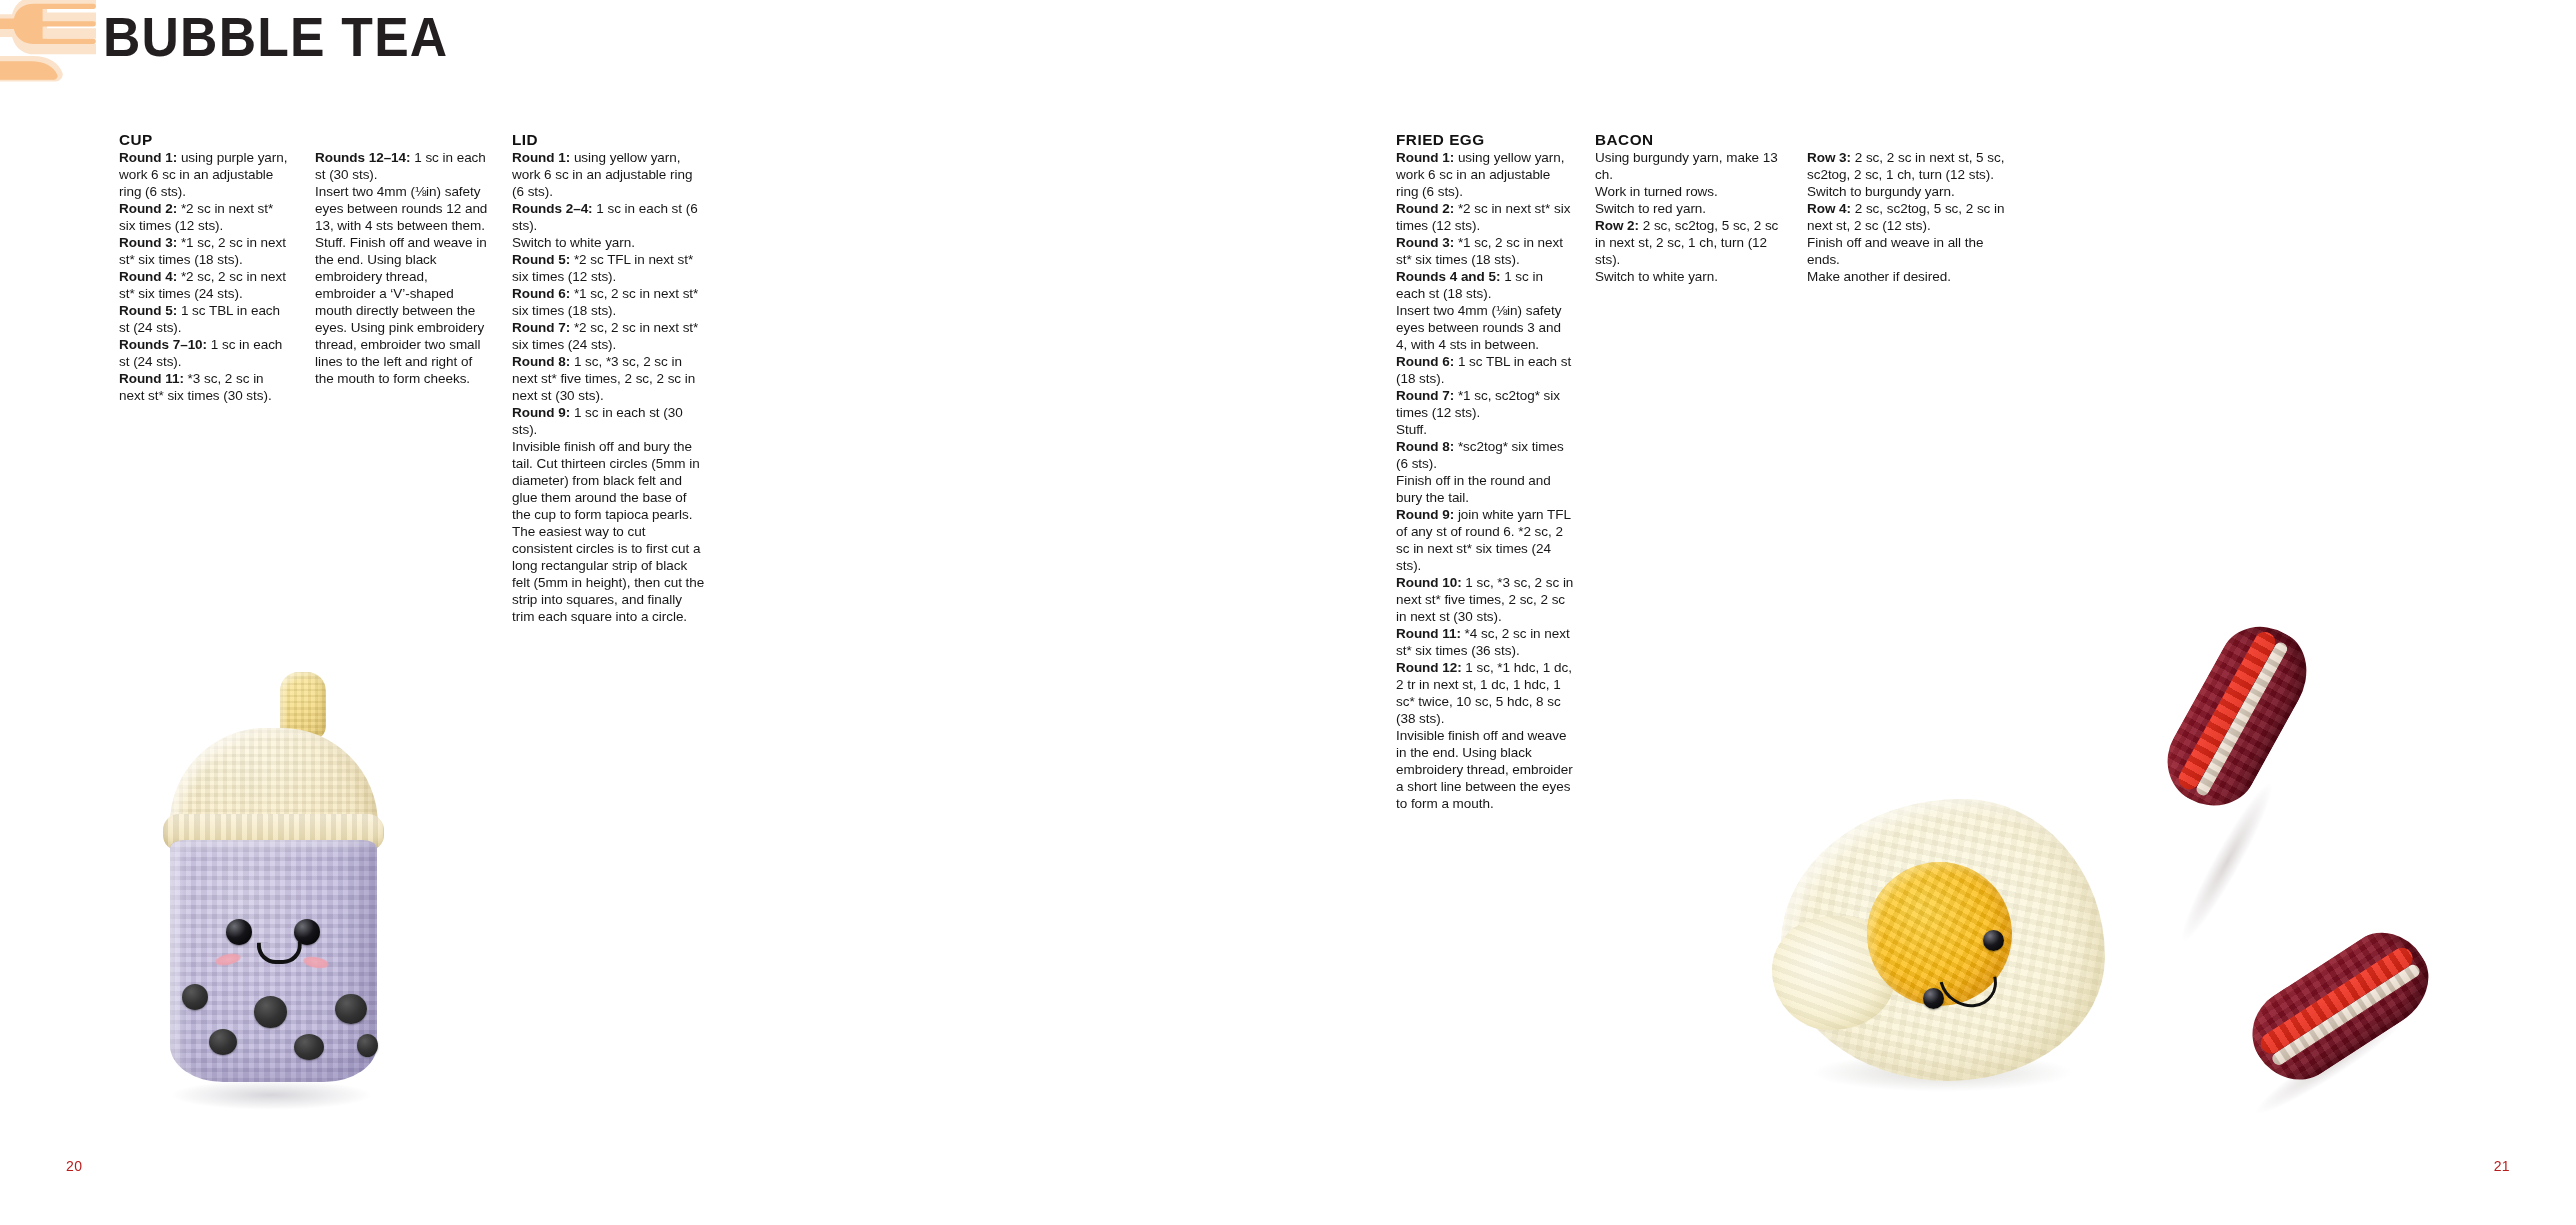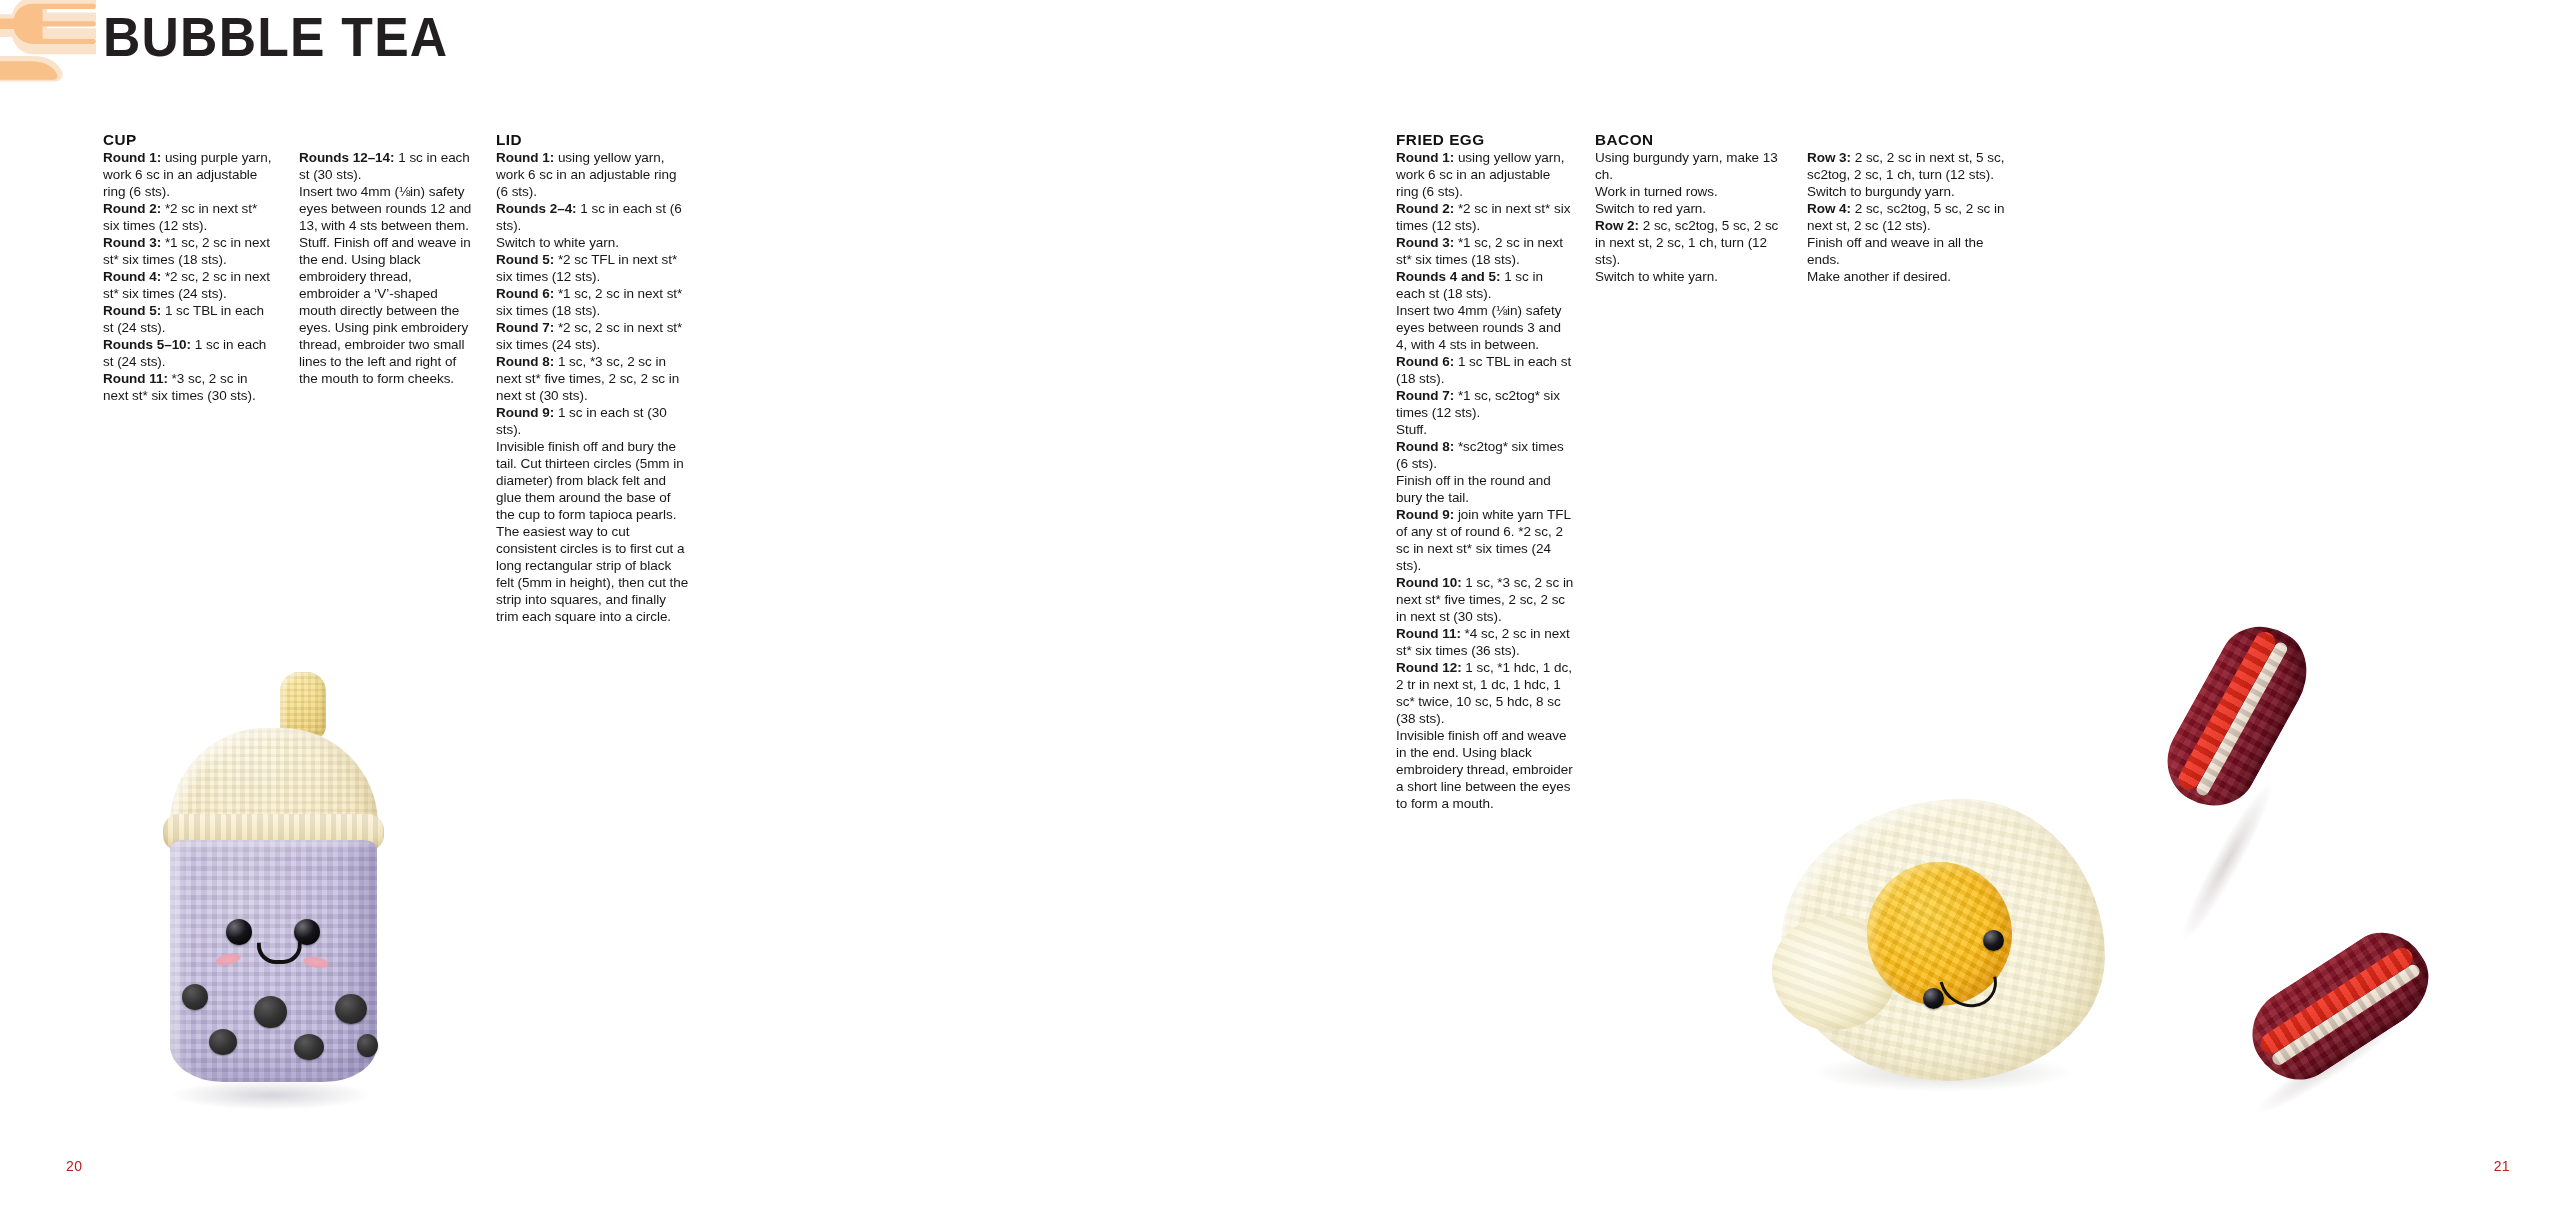--- a/index.html
+++ b/index.html
@@ -60,21 +60,21 @@
   }
   .col {
     font-size: 13.5px;
     line-height: 17px;
     color: #171717;
     letter-spacing: -0.04px;
   }
   .col p { margin: 0; }
   .col b { font-weight: bold; }
 
-  .page-left .columns { padding-left: 103px; }
+  .page-left .columns { padding-left: 103px; margin-left: 16px; }
   .page-left .col-1 { width: 170px; margin-right: 26px; }
   .page-left .col-2 { width: 175px; margin-right: 22px; }
   .page-left .col-3 { width: 194px; }
 
   .page-right .columns { padding-left: 108px; }
   .page-right .col-1 { width: 179px; margin-right: 20px; }
   .page-right .col-2 { width: 193px; margin-right: 19px; }
   .page-right .col-3 { width: 201px; }
 
   .section-head {
@@ -270,21 +270,21 @@
     </div>
 
     <div class="columns">
       <div class="col col-1">
           <div class="section-head">CUP</div>
           <p><b>Round 1:</b> using purple yarn, work 6 sc in an adjustable ring (6 sts).</p>
           <p><b>Round 2:</b> *2 sc in next st* six times (12 sts).</p>
           <p><b>Round 3:</b> *1 sc, 2 sc in next st* six times (18 sts).</p>
           <p><b>Round 4:</b> *2 sc, 2 sc in next st* six times (24 sts).</p>
           <p><b>Round 5:</b> 1 sc TBL in each st (24 sts).</p>
-          <p><b>Rounds 5–10:</b> 1 sc in each st (24 sts).</p>
+          <p><b>Rounds 7–10:</b> 1 sc in each st (24 sts).</p>
           <p><b>Round 11:</b> *3 sc, 2 sc in next st* six times (30 sts).</p>
         </div>
       <div class="col col-2">
           <div class="col-spacer-head"></div>
           <p><b>Rounds 12–14:</b> 1 sc in each st (30 sts).</p>
           <p>Insert two 4mm (⅛in) safety eyes between rounds 12 and 13, with 4 sts between them. Stuff. Finish off and weave in the end. Using black embroidery thread, embroider a ‘V’-shaped mouth directly between the eyes. Using pink embroidery thread, embroider two small lines to the left and right of the mouth to form cheeks.</p>
         </div>
       <div class="col col-3">
           <div class="section-head">LID</div>
           <p><b>Round 1:</b> using yellow yarn, work 6 sc in an adjustable ring (6 sts).</p>

